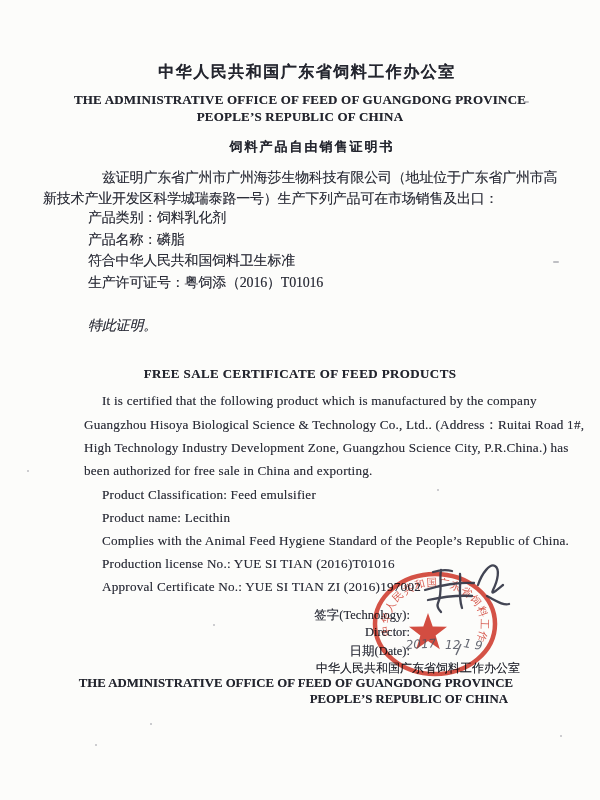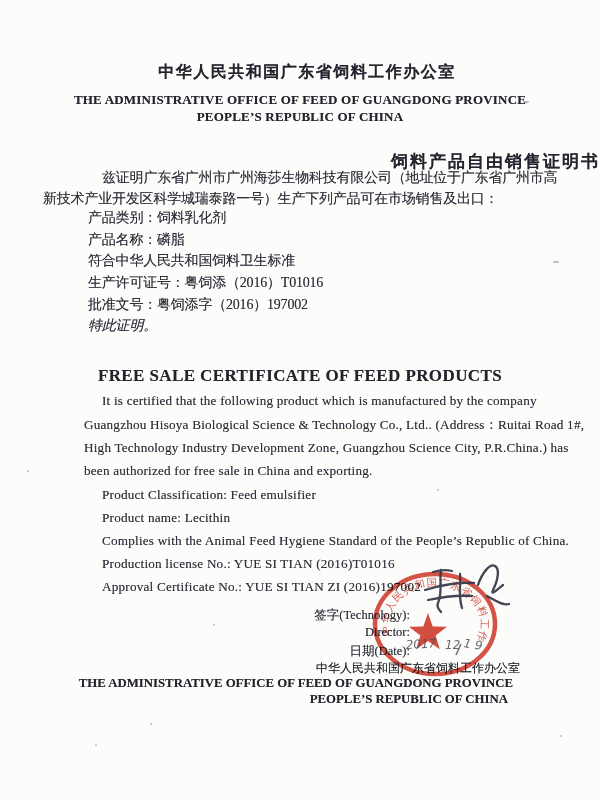--- a/index.html
+++ b/index.html
@@ -11,31 +11,31 @@
   }
   .abs{position:absolute;white-space:nowrap;}
   
   .h-cn{left:0;right:0;top:62px;text-align:center;text-indent:14px;
     font-weight:bold;font-size:16px;letter-spacing:1.5px;color:#23252e;
     text-shadow:0 0 .6px rgba(35,37,46,.55);}
   .h-en{left:0;right:0;text-align:center;font-weight:bold;font-size:13px;
     letter-spacing:.2px;color:#23252e;text-shadow:0 0 .5px rgba(35,37,46,.5);}
   .h-en1{top:92px;}
   .h-en2{top:109px;}
-  .t-cn{left:0;right:0;top:138px;text-align:right;text-indent:24px;
-    font-weight:bold;font-size:17px;letter-spacing:2px;color:#23252e;
-    text-shadow:0 0 .6px rgba(35,37,46,.55);margin-top:12px;}
+  .t-cn{left:0;right:0;top:138px;text-align:center;text-indent:24px;
+    font-weight:bold;font-size:13px;letter-spacing:2px;color:#23252e;
+    text-shadow:0 0 .6px rgba(35,37,46,.55);}
   
   .cn{font-size:14px;letter-spacing:-.2px;color:#2b2d38;
     text-shadow:0 0 .5px rgba(43,45,56,.5);}
   
   .en{font-size:13.2px;letter-spacing:.2px;color:#2b2d38;
     text-shadow:0 0 .4px rgba(43,45,56,.45);text-align:center;}
   .en-head{left:0;right:0;top:366px;text-align:center;font-weight:bold;
-    font-size:17px;letter-spacing:.4px;color:#23252e;
+    font-size:13px;letter-spacing:.4px;color:#23252e;
     text-shadow:0 0 .5px rgba(35,37,46,.5);}
   
   .lbl{right:190px;text-align:right;font-size:12.5px;color:#2b2d38;
     text-shadow:0 0 .4px rgba(43,45,56,.45);}
   .org-cn-b{right:80px;top:660px;text-align:right;font-size:12px;
     letter-spacing:0;color:#23252e;text-shadow:0 0 .5px rgba(35,37,46,.5);}
   .org-en-b{text-align:right;font-weight:bold;font-size:12.8px;color:#23252e;
     text-shadow:0 0 .4px rgba(35,37,46,.5);}
   
   .stamp-svg{position:absolute;left:360px;top:548px;width:200px;height:150px;
@@ -52,21 +52,20 @@
   <div class="abs h-en h-en1">THE ADMINISTRATIVE OFFICE OF FEED OF GUANGDONG PROVINCE</div>
   <div class="abs h-en h-en2">PEOPLE’S REPUBLIC OF CHINA</div>
   <div class="abs t-cn">饲料产品自由销售证明书</div>
 
   <div class="abs cn" style="left:102px;top:169px;">兹证明广东省广州市广州海莎生物科技有限公司（地址位于广东省广州市高</div>
   <div class="abs cn" style="left:43px;top:190px;">新技术产业开发区科学城瑞泰路一号）生产下列产品可在市场销售及出口：</div>
   <div class="abs cn" style="left:88px;top:209px;">产品类别：饲料乳化剂</div>
   <div class="abs cn" style="left:88px;top:231px;">产品名称：磷脂</div>
   <div class="abs cn" style="left:88px;top:252px;">符合中华人民共和国饲料卫生标准</div>
   <div class="abs cn" style="left:88px;top:274px;">生产许可证号：粤饲添（2016）T01016</div>
-  <div class="abs cn" style="left:88px;top:296px;">批准文号：粤饲添字（2016）197002</div>
   <div class="abs cn" style="left:88px;top:317px;font-style:italic;">特此证明。</div>
 
   <div class="abs en-head">FREE SALE CERTIFICATE OF FEED PRODUCTS</div>
   <div class="abs en" style="left:102px;top:393px;">It is certified that the following product which is manufactured by the company</div>
   <div class="abs en" style="left:84px;top:416px;">Guangzhou Hisoya Biological Science &amp; Technology Co., Ltd.. (Address：Ruitai Road 1#,</div>
   <div class="abs en" style="left:84px;top:440px;">High Technology Industry Development Zone, Guangzhou Science City, P.R.China.) has</div>
   <div class="abs en" style="left:84px;top:463px;">been authorized for free sale in China and exporting.</div>
   <div class="abs en" style="left:102px;top:487px;">Product Classification: Feed emulsifier</div>
   <div class="abs en" style="left:102px;top:510px;">Product name: Lecithin</div>
   <div class="abs en" style="left:102px;top:533px;">Complies with the Animal Feed Hygiene Standard of the People’s Republic of China.</div>

